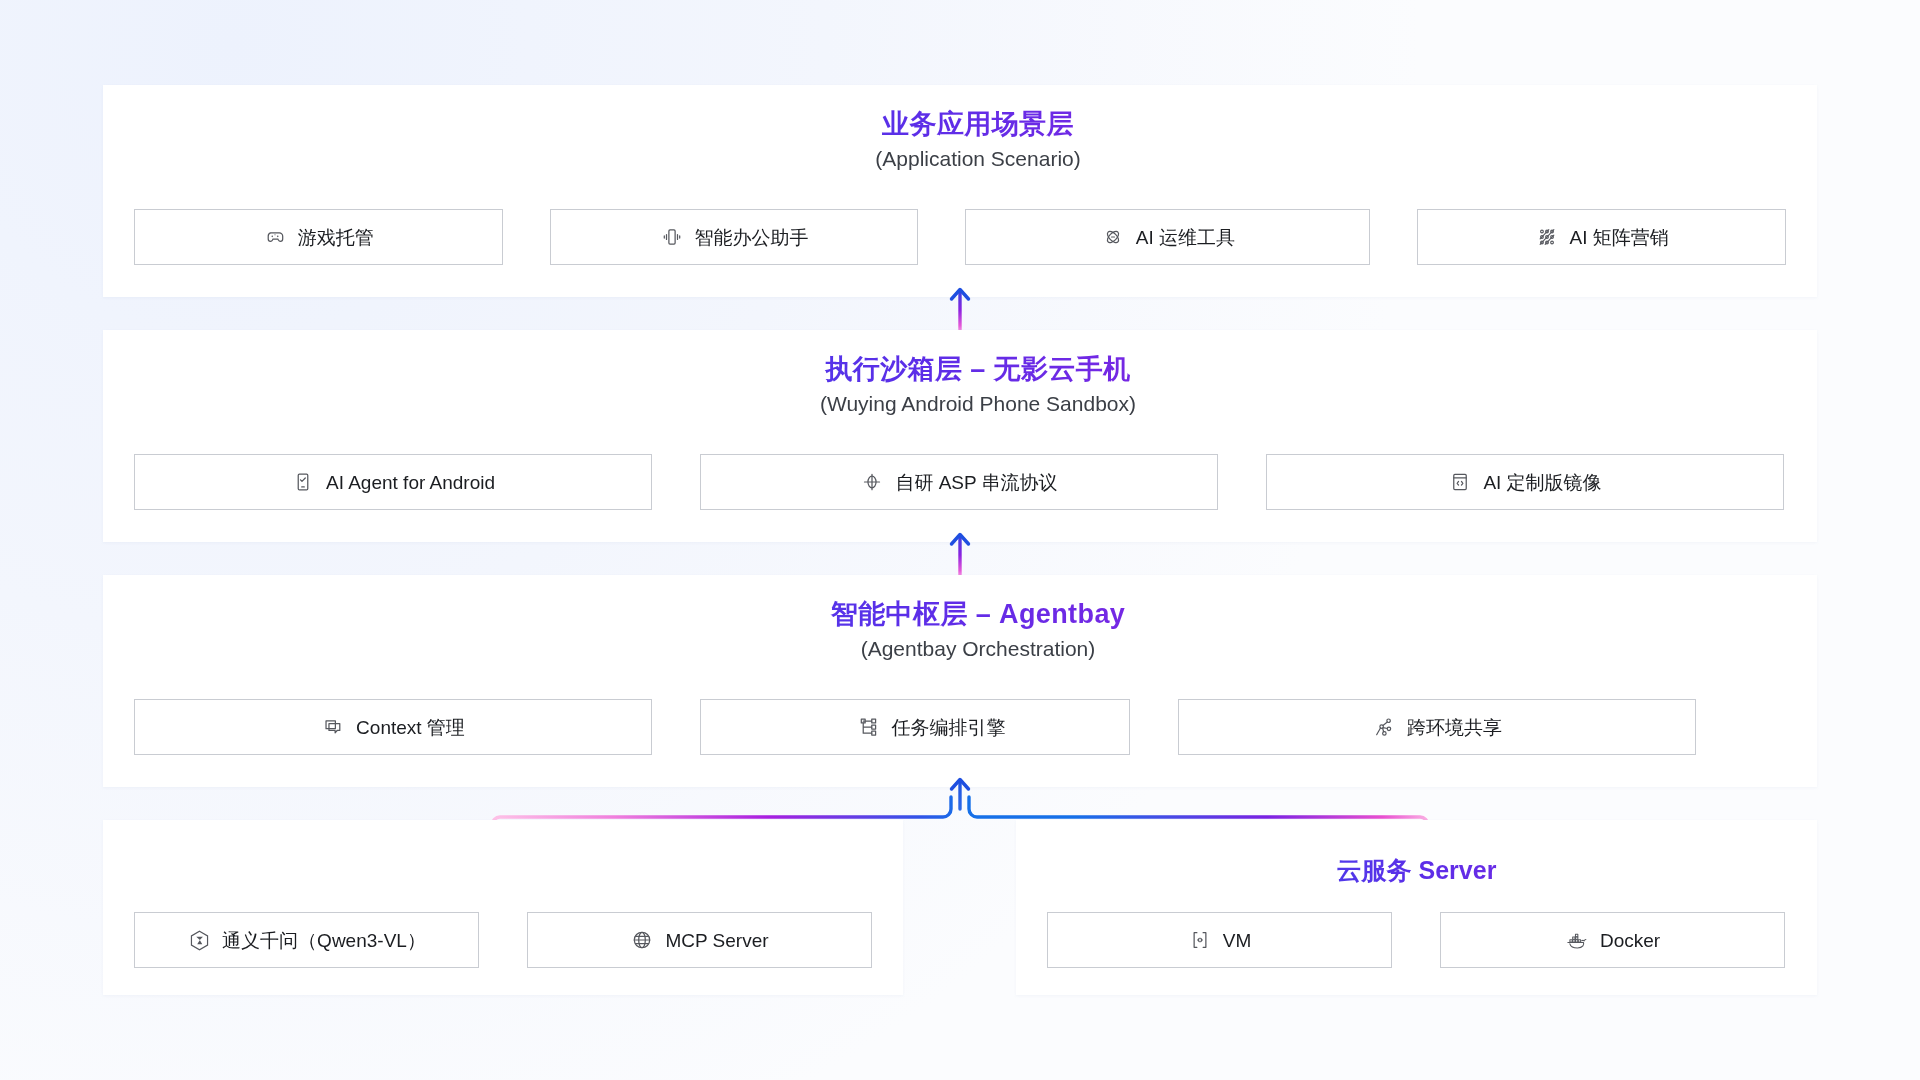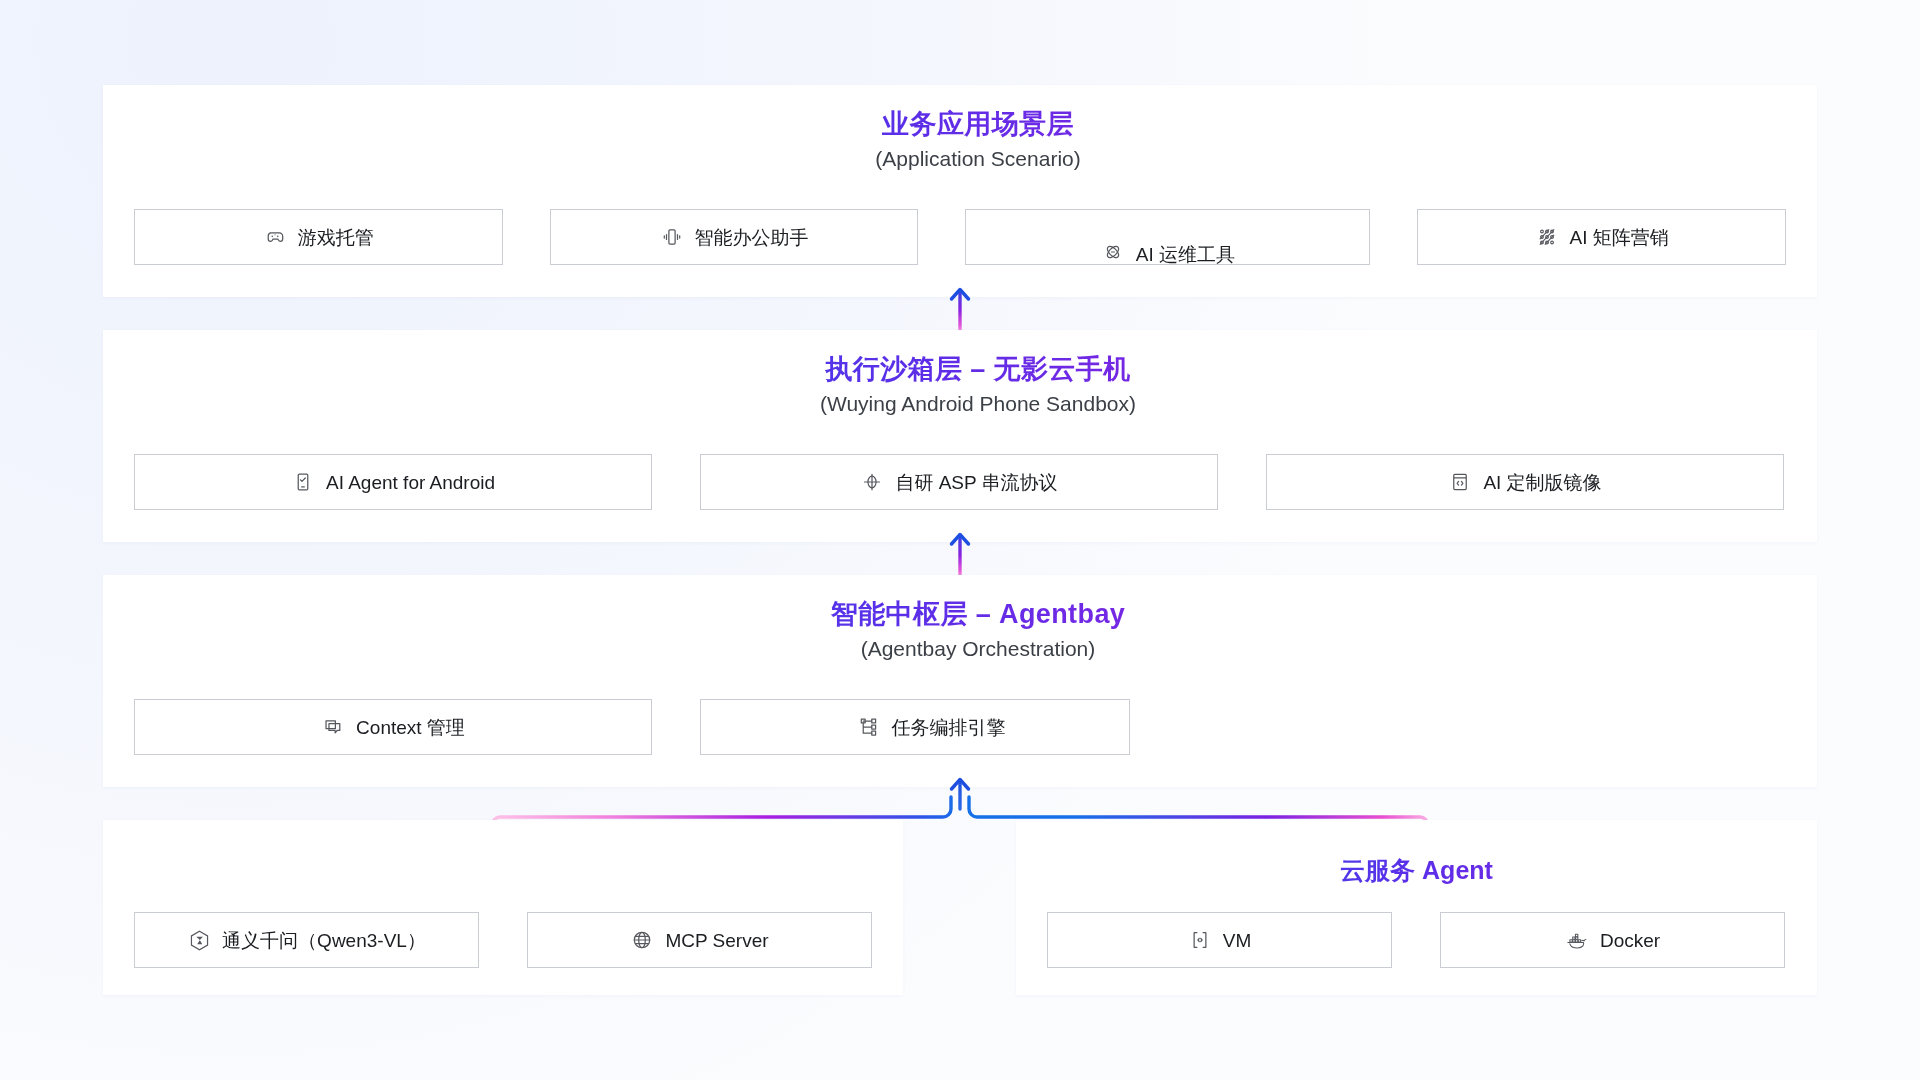--- a/index.html
+++ b/index.html
@@ -133,21 +133,21 @@
       <div class="item" style="width:377px;text-align:right;">
         <span class="ico">
           <svg width="22" height="22" viewBox="0 0 24 24" fill="none" stroke="#56585e" stroke-width="1.35" stroke-linecap="round" stroke-linejoin="round">
             <rect x="8.6" y="4.2" width="6.8" height="15.6" rx="1.2"></rect>
             <path d="M6 9.3v5.4M3.6 10.8v2.4M18 9.3v5.4M20.4 10.8v2.4"></path>
           </svg>
         </span>
         <span class="lbl">智能办公助手</span>
       </div>
 
-      <div class="item" style="width:414px;align-items:flex-end;">
+      <div class="item" style="width:414px;">
         <span class="ico">
           <svg width="22" height="22" viewBox="0 0 24 24" fill="none" stroke="#56585e" stroke-width="1.35" stroke-linecap="round" stroke-linejoin="round">
             <ellipse cx="12" cy="12" rx="4" ry="7.6" transform="rotate(45 12 12)"></ellipse>
             <ellipse cx="12" cy="12" rx="4" ry="7.6" transform="rotate(-45 12 12)"></ellipse>
             <path d="M10.4 12h3.2"></path>
           </svg>
         </span>
         <span class="lbl">AI 运维工具</span>
       </div>
 
@@ -269,20 +269,32 @@
             <rect x="3.6" y="3.4" width="4.2" height="4.2"></rect>
             <rect x="15" y="3.4" width="4.2" height="4.2"></rect>
             <rect x="15" y="10" width="4.2" height="4.2"></rect>
             <rect x="15" y="16.6" width="4.2" height="4.2"></rect>
             <path d="M5.7 7.6v11.1h9.3M5.7 12.1h9.3M5.7 5.5h9.3"></path>
           </svg>
         </span>
         <span class="lbl">任务编排引擎</span>
       </div>
 
+      <div class="item" style="width:518px;">
+        <span class="ico">
+          <svg width="22" height="22" viewBox="0 0 24 24" fill="none" stroke="#56585e" stroke-width="1.3" stroke-linecap="round" stroke-linejoin="round">
+            <circle cx="17" cy="5.2" r="1.9"></circle>
+            <circle cx="9.4" cy="11.6" r="1.9"></circle>
+            <circle cx="17.4" cy="14" r="1.9"></circle>
+            <circle cx="12.4" cy="19" r="1.9"></circle>
+            <path d="M15.6 6.6 10.9 10.3M11 12.6l4.8 1M10.4 13.3l1.3 3.9M4 20.4 8.3 12.8"></path>
+          </svg>
+        </span>
+        <span class="lbl">跨环境共享</span>
+      </div>
 
     </div>
   </div>
 
   <div class="connector" id="conn-3">
     <svg width="960" height="62" viewBox="0 0 960 62" fill="none">
       <defs>
         <linearGradient id="g-bracket" x1="0" y1="0" x2="960" y2="0" gradientUnits="userSpaceOnUse">
           <stop offset="0%" stop-color="#ffc9e8"></stop>
           <stop offset="14%" stop-color="#f07fdd"></stop>
@@ -331,21 +343,21 @@
             <path d="M3.6 12h16.8M4.8 8h14.4M4.8 16h14.4"></path>
           </svg>
         </span>
         <span class="lbl">MCP Server</span>
       </div>
 
     </div>
   </div>
 
   <div class="panel" id="panel-cloud-infra">
-    <div class="infra-label" style="left:0; right:0; top:34px; text-align:center;">云服务 Agent</div>
+    <div class="infra-label" style="left:0; right:0; top:34px; text-align:center;">云服务 Server</div>
 
     <div class="row" style="left:31px; top:92px; width:739px; gap:48px;">
 
       <div class="item" style="width:345px;">
         <span class="ico">
           <svg width="22" height="22" viewBox="0 0 24 24" fill="none" stroke="#56585e" stroke-width="1.35" stroke-linecap="round" stroke-linejoin="round">
             <path d="M8.6 4h-3v16h3M15.4 4h3v16h-3"></path>
             <path d="M11.2 10.2 9.7 12l1.5 1.8M12.8 10.2 14.3 12l-1.5 1.8"></path>
           </svg>
         </span>

